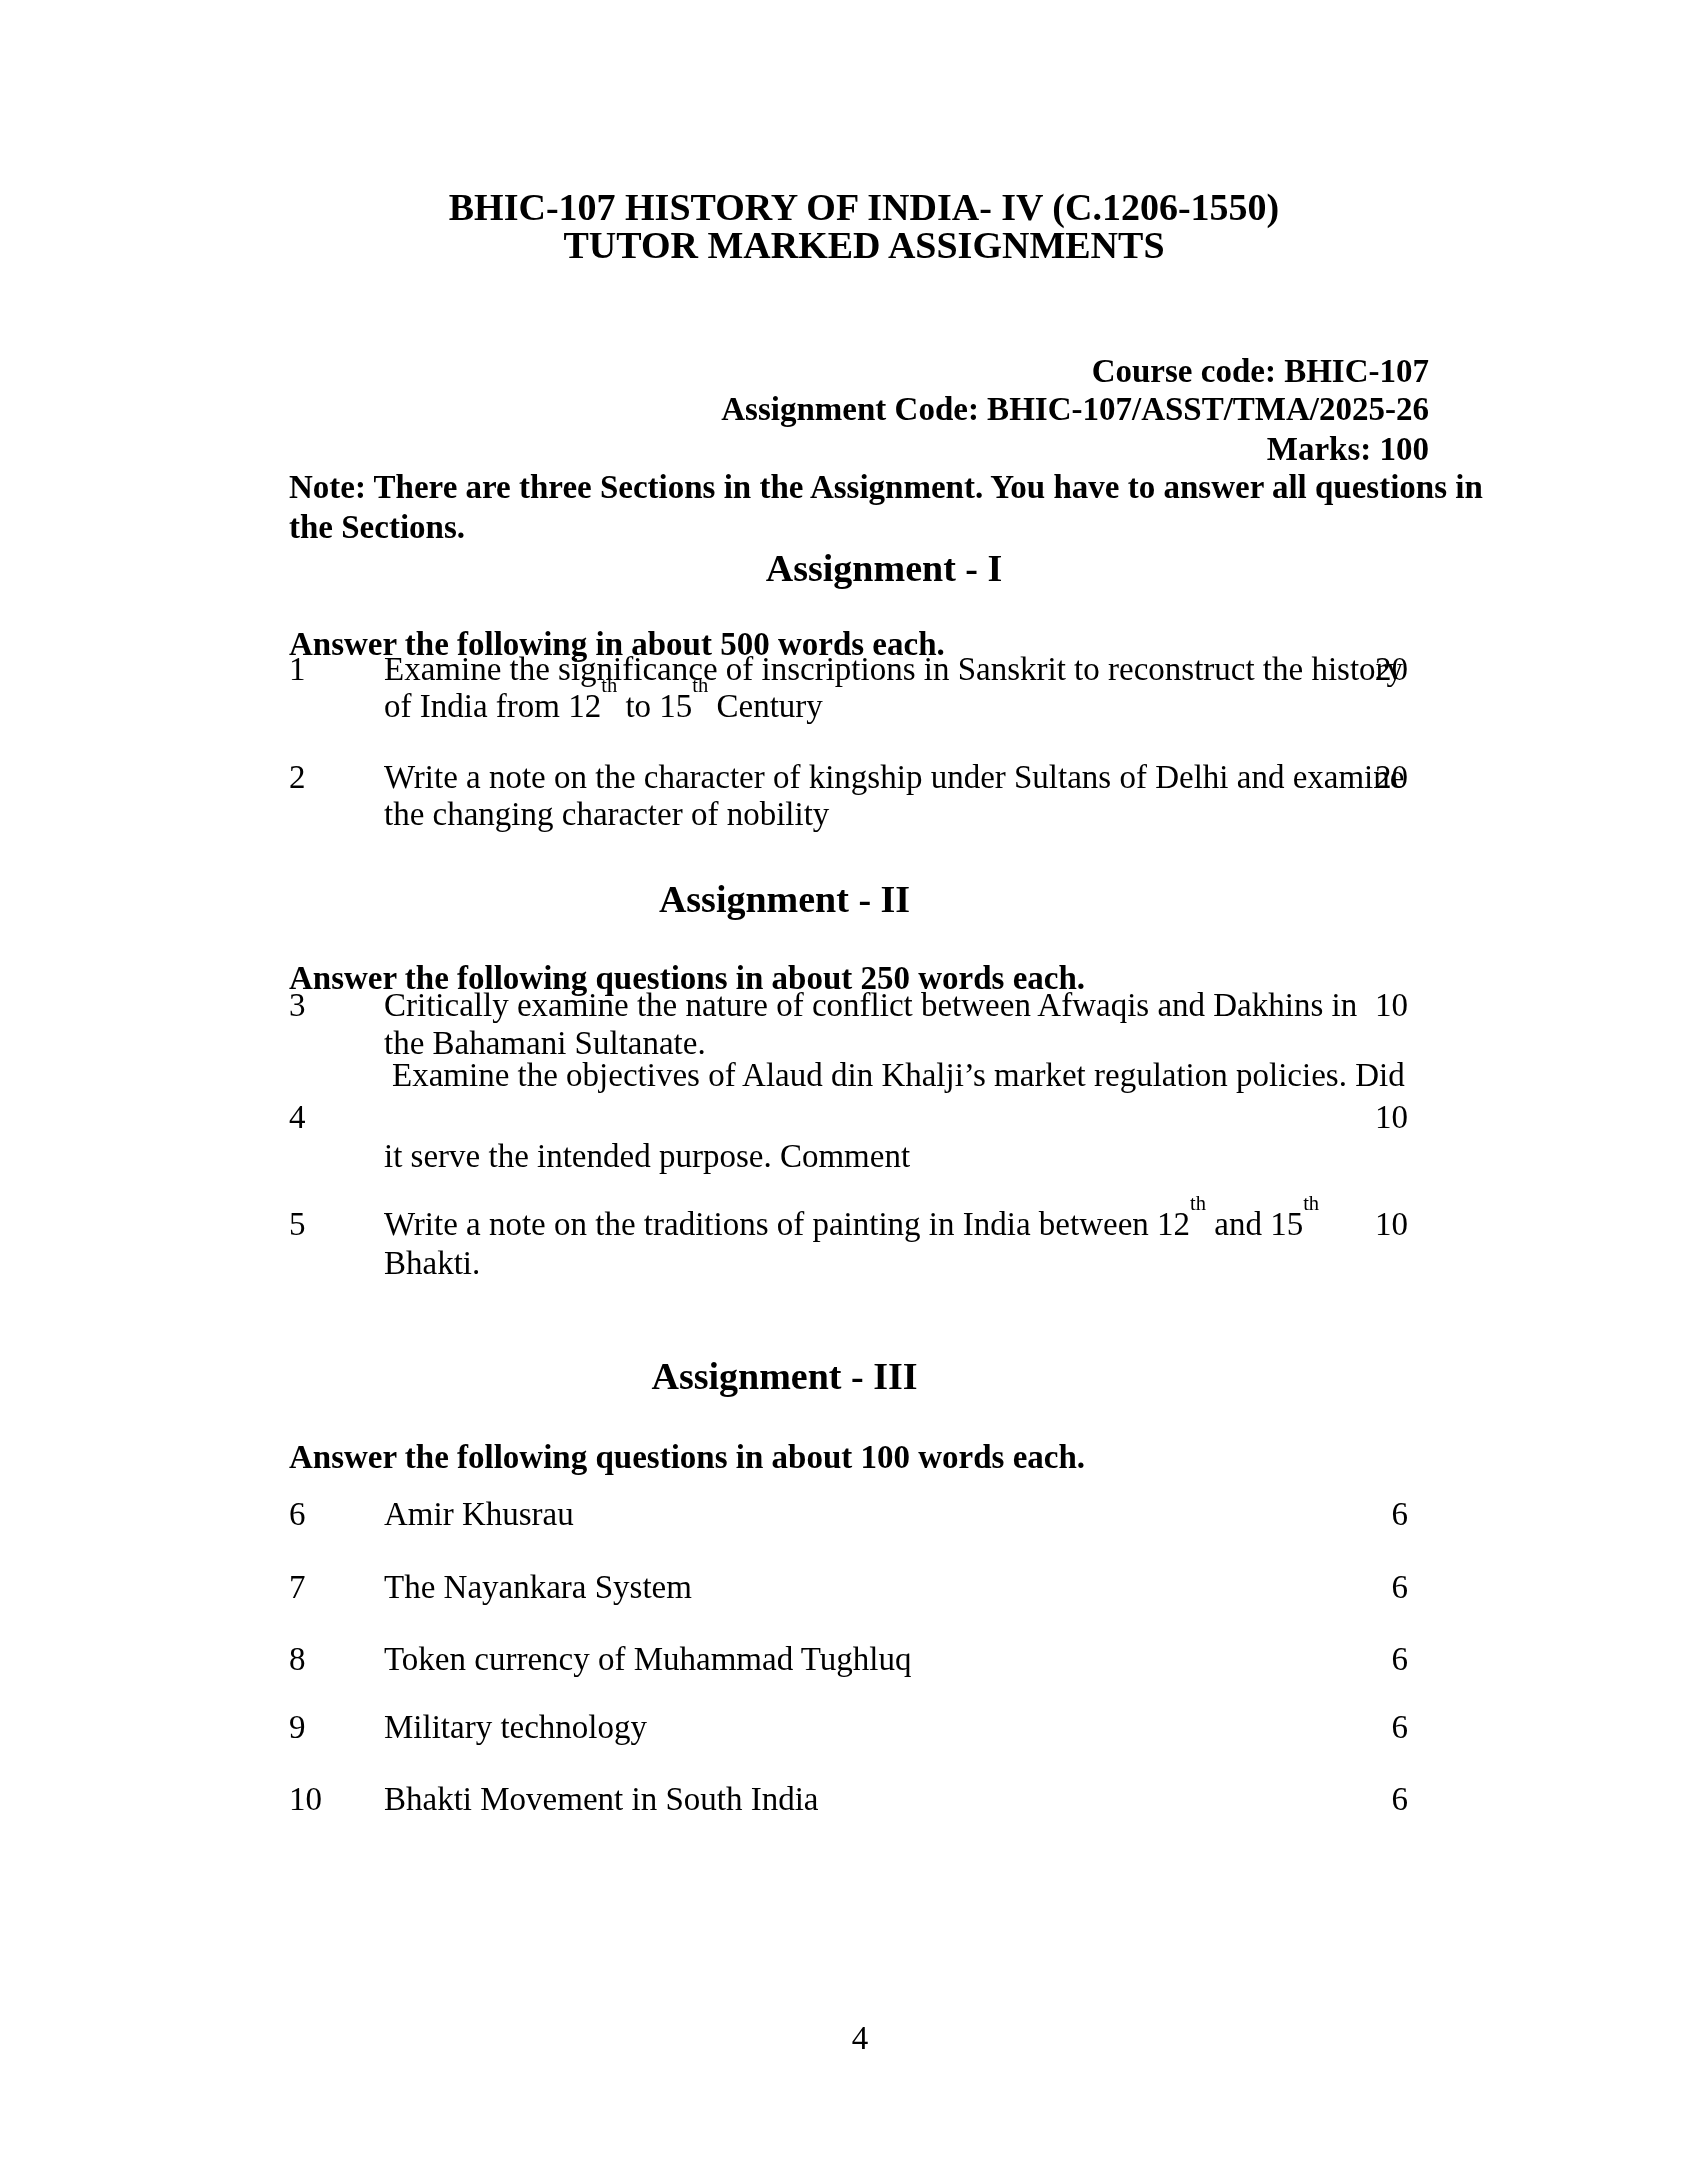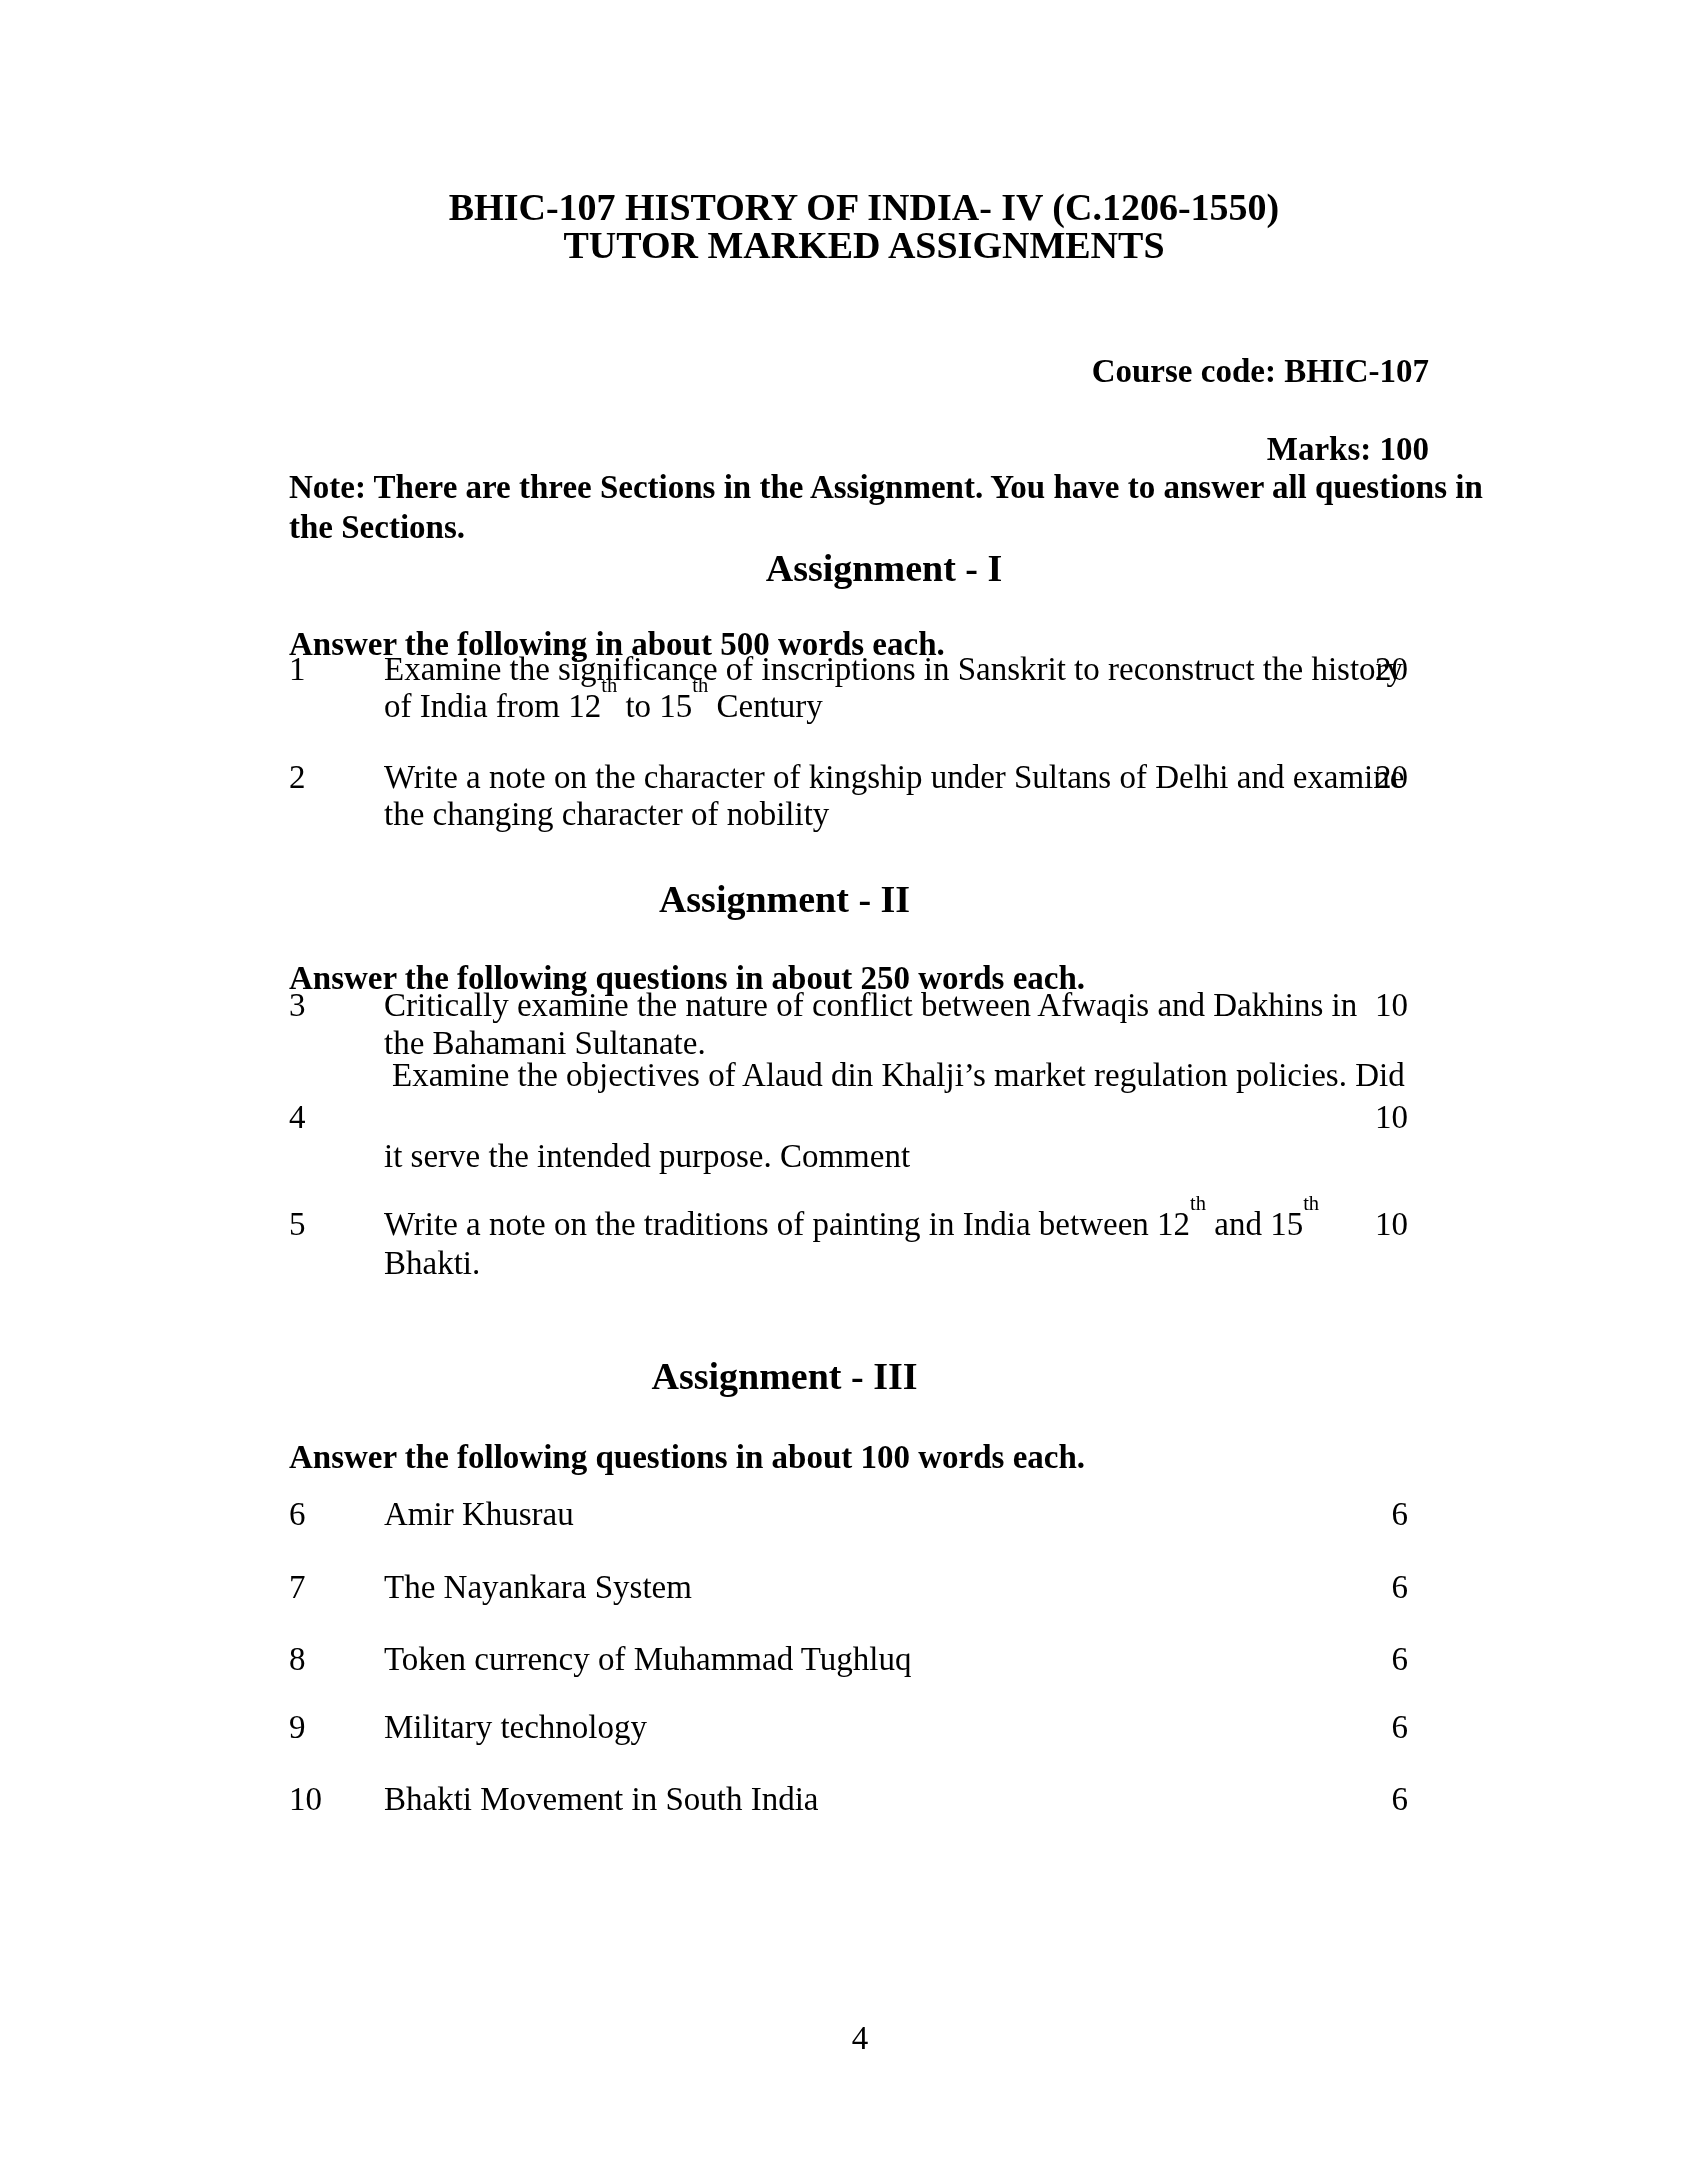--- a/index.html
+++ b/index.html
@@ -30,20 +30,21 @@
 </style>
 </head>
 <body>
 
 <div class="page">
 
   <div class="abs t14b c-title" style="top:185px;">BHIC-107 HISTORY OF INDIA- IV (C.1206-1550)</div>
   <div class="abs t14b c-title" style="top:223px;">TUTOR MARKED ASSIGNMENTS</div>
 
   <div class="abs t12b hdr-right" style="top:311px;">Course code: BHIC-107</div>
+  <div class="abs t12b hdr-right" style="top:349px;">Assignment Code: BHIC-107/ASST/TMA/2025-26</div>
   <div class="abs t12b hdr-right" style="top:389px;">Marks: 100</div>
 
   <div class="abs t12b lm" style="top:427px;">Note: There are three Sections in the Assignment. You have to answer all questions in</div>
   <div class="abs t12b lm" style="top:467px;">the Sections.</div>
 
   <div class="abs t14b c-h1" style="top:546px;">Assignment - I</div>
   <div class="abs t12b lm" style="top:584px;">Answer the following in about 500 words each.</div>
 
   <div class="abs t12 qnum" style="top:650px;">1</div>
   <div class="abs t12 qtext" style="top:650px;">Examine the significance of inscriptions in Sanskrit to reconstruct the history</div>

